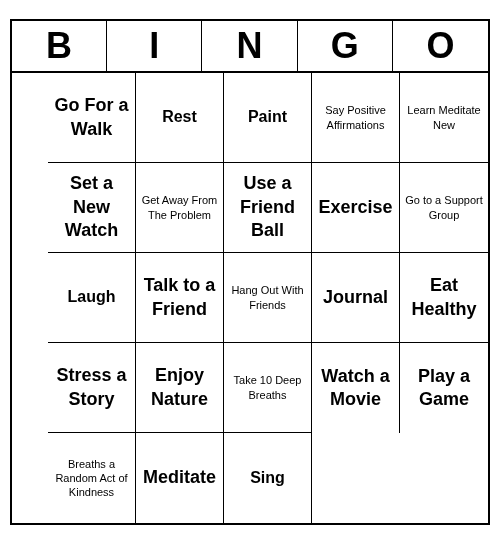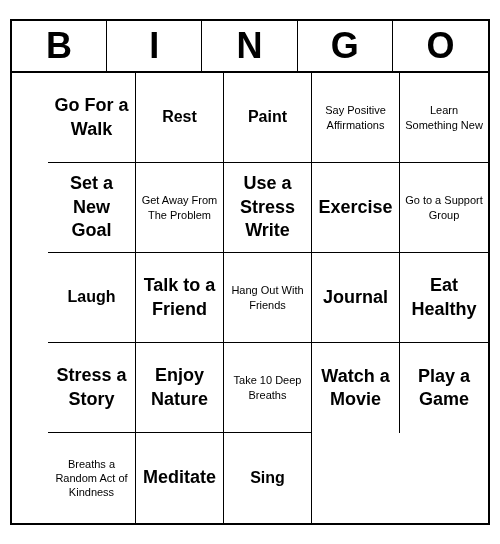--- a/index.html
+++ b/index.html
@@ -104,30 +104,30 @@
       <div class="bingo-cell">
         <span class="cell-text large">Rest</span>
       </div>
       <div class="bingo-cell">
         <span class="cell-text large">Paint</span>
       </div>
       <div class="bingo-cell">
         <span class="cell-text small">Say Positive Affirmations</span>
       </div>
       <div class="bingo-cell">
-        <span class="cell-text small">Learn Something New</span>
+        <span class="cell-text small">Learn Meditate New</span>
       </div>
       <div class="bingo-cell">
-        <span class="cell-text medium">Set a New Goal</span>
+        <span class="cell-text medium">Set a New Watch</span>
       </div>
       <div class="bingo-cell">
         <span class="cell-text small">Get Away From The Problem</span>
       </div>
       <div class="bingo-cell">
-        <span class="cell-text medium">Use a Stress Write</span>
+        <span class="cell-text medium">Use a Friend Ball</span>
       </div>
       <div class="bingo-cell">
         <span class="cell-text medium">Exercise</span>
       </div>
       <div class="bingo-cell">
         <span class="cell-text small">Go to a Support Group</span>
       </div>
       <div class="bingo-cell">
         <span class="cell-text large">Laugh</span>
       </div>

